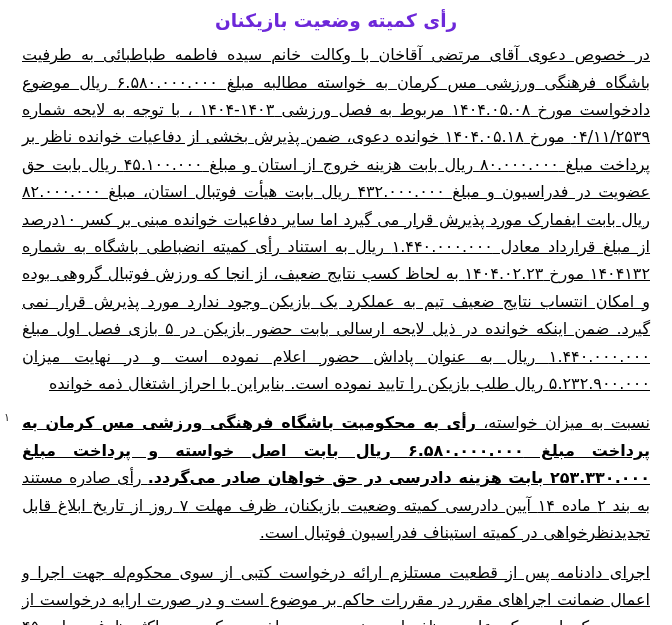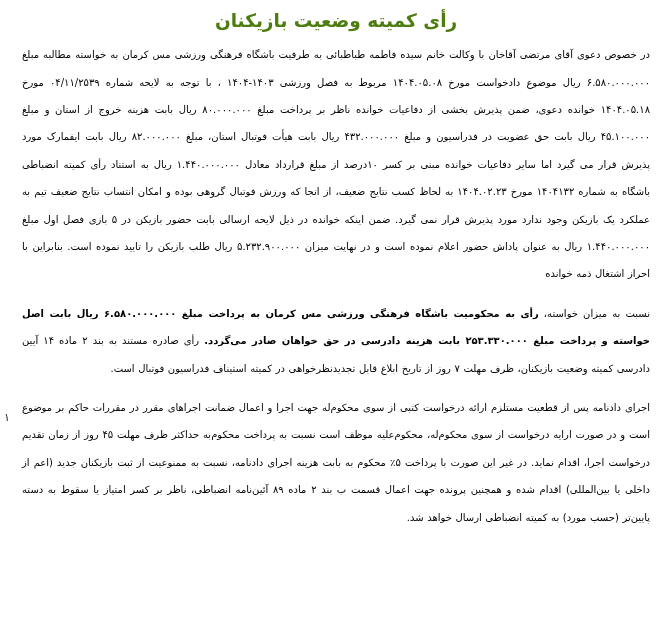--- a/index.html
+++ b/index.html
@@ -27,31 +27,32 @@
     background: #ffffff;
   }
 
   .doc-title {
     text-align: center;
     font-size: 18.5px;
     font-weight: bold;
     letter-spacing: 0px;
     margin: 2px 0 9px 0;
     line-height: 1.2;
-    color: #4d7c0f;
+    color: #6d28d9;
   }
 
   .para {
     text-align: justify;
     text-align-last: right;
-    font-size: 10px;
+    font-size: 16px;
     line-height: 27.4px;
     margin: 0;
     color: #000;
     word-spacing: 0.4px;
+    text-decoration: underline;
   }
 
   .para + .para {
     margin-top: 12px;
   }
 
   .margin-mark {
     position: absolute;
     top: 412px;
     left: 4px;

